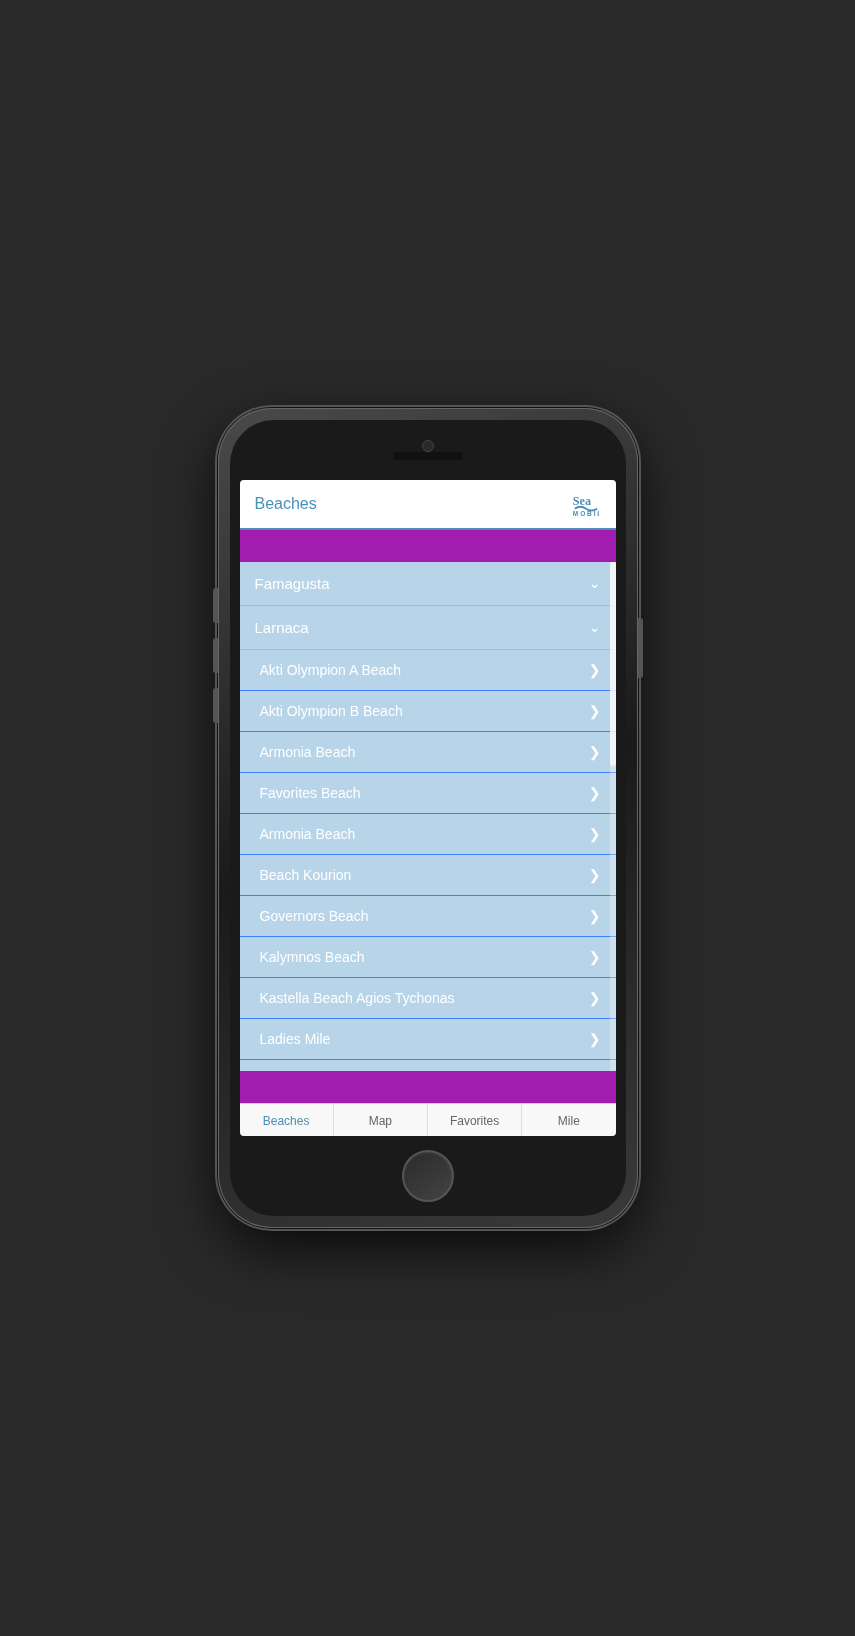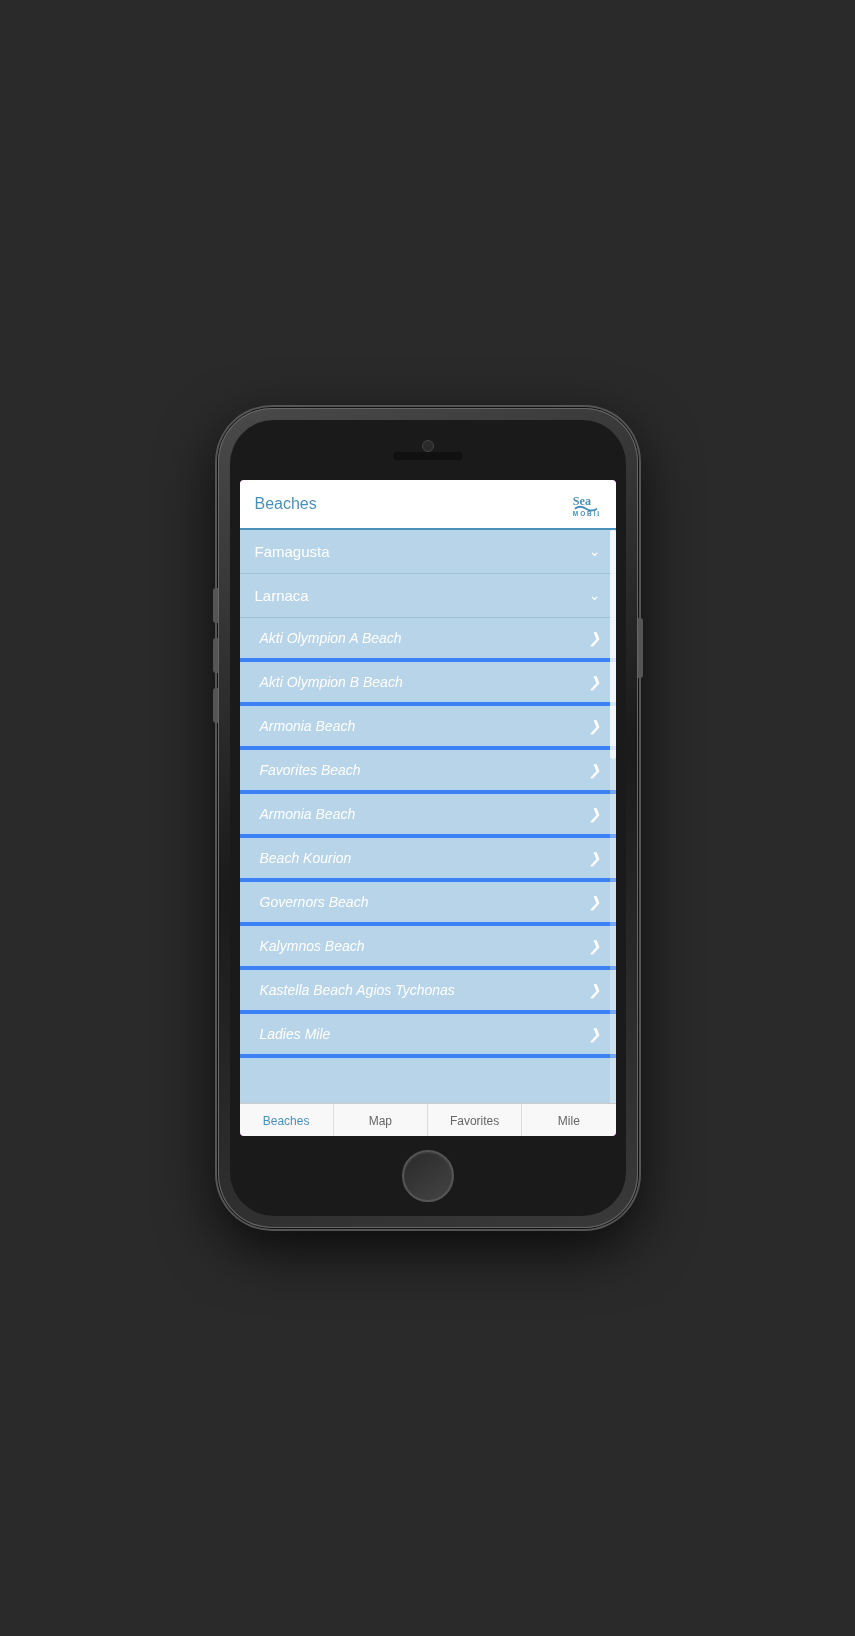--- a/index.html
+++ b/index.html
@@ -89,20 +89,21 @@
       position: absolute;
       top: 60px;
       left: 10px;
       right: 10px;
       bottom: 80px;
       background: #a21caf;
       border-radius: 4px;
       overflow: hidden;
       display: flex;
       flex-direction: column;
+      gap: 32px;
     }
 
     .home-button {
       position: absolute;
       bottom: 14px;
       left: 50%;
       transform: translateX(-50%);
       width: 52px;
       height: 52px;
       border-radius: 50%;
@@ -179,24 +180,23 @@
     .chevron {
       color: #fff;
       font-size: 14px;
     }
 
     .beach-item {
       display: flex;
       align-items: center;
       justify-content: space-between;
       padding: 12px 15px 12px 20px;
-      border-bottom: 4px solid #3b82f6;
+      border-bottom: 1px solid #3b82f6;
       background: #b8d4e8;
       cursor: pointer;
-      font-style: italic;
     }
 
     .beach-item-label {
       font-size: 14px;
       color: #fff;
     }
 
     .chevron-right {
       color: #fff;
       font-size: 14px;

